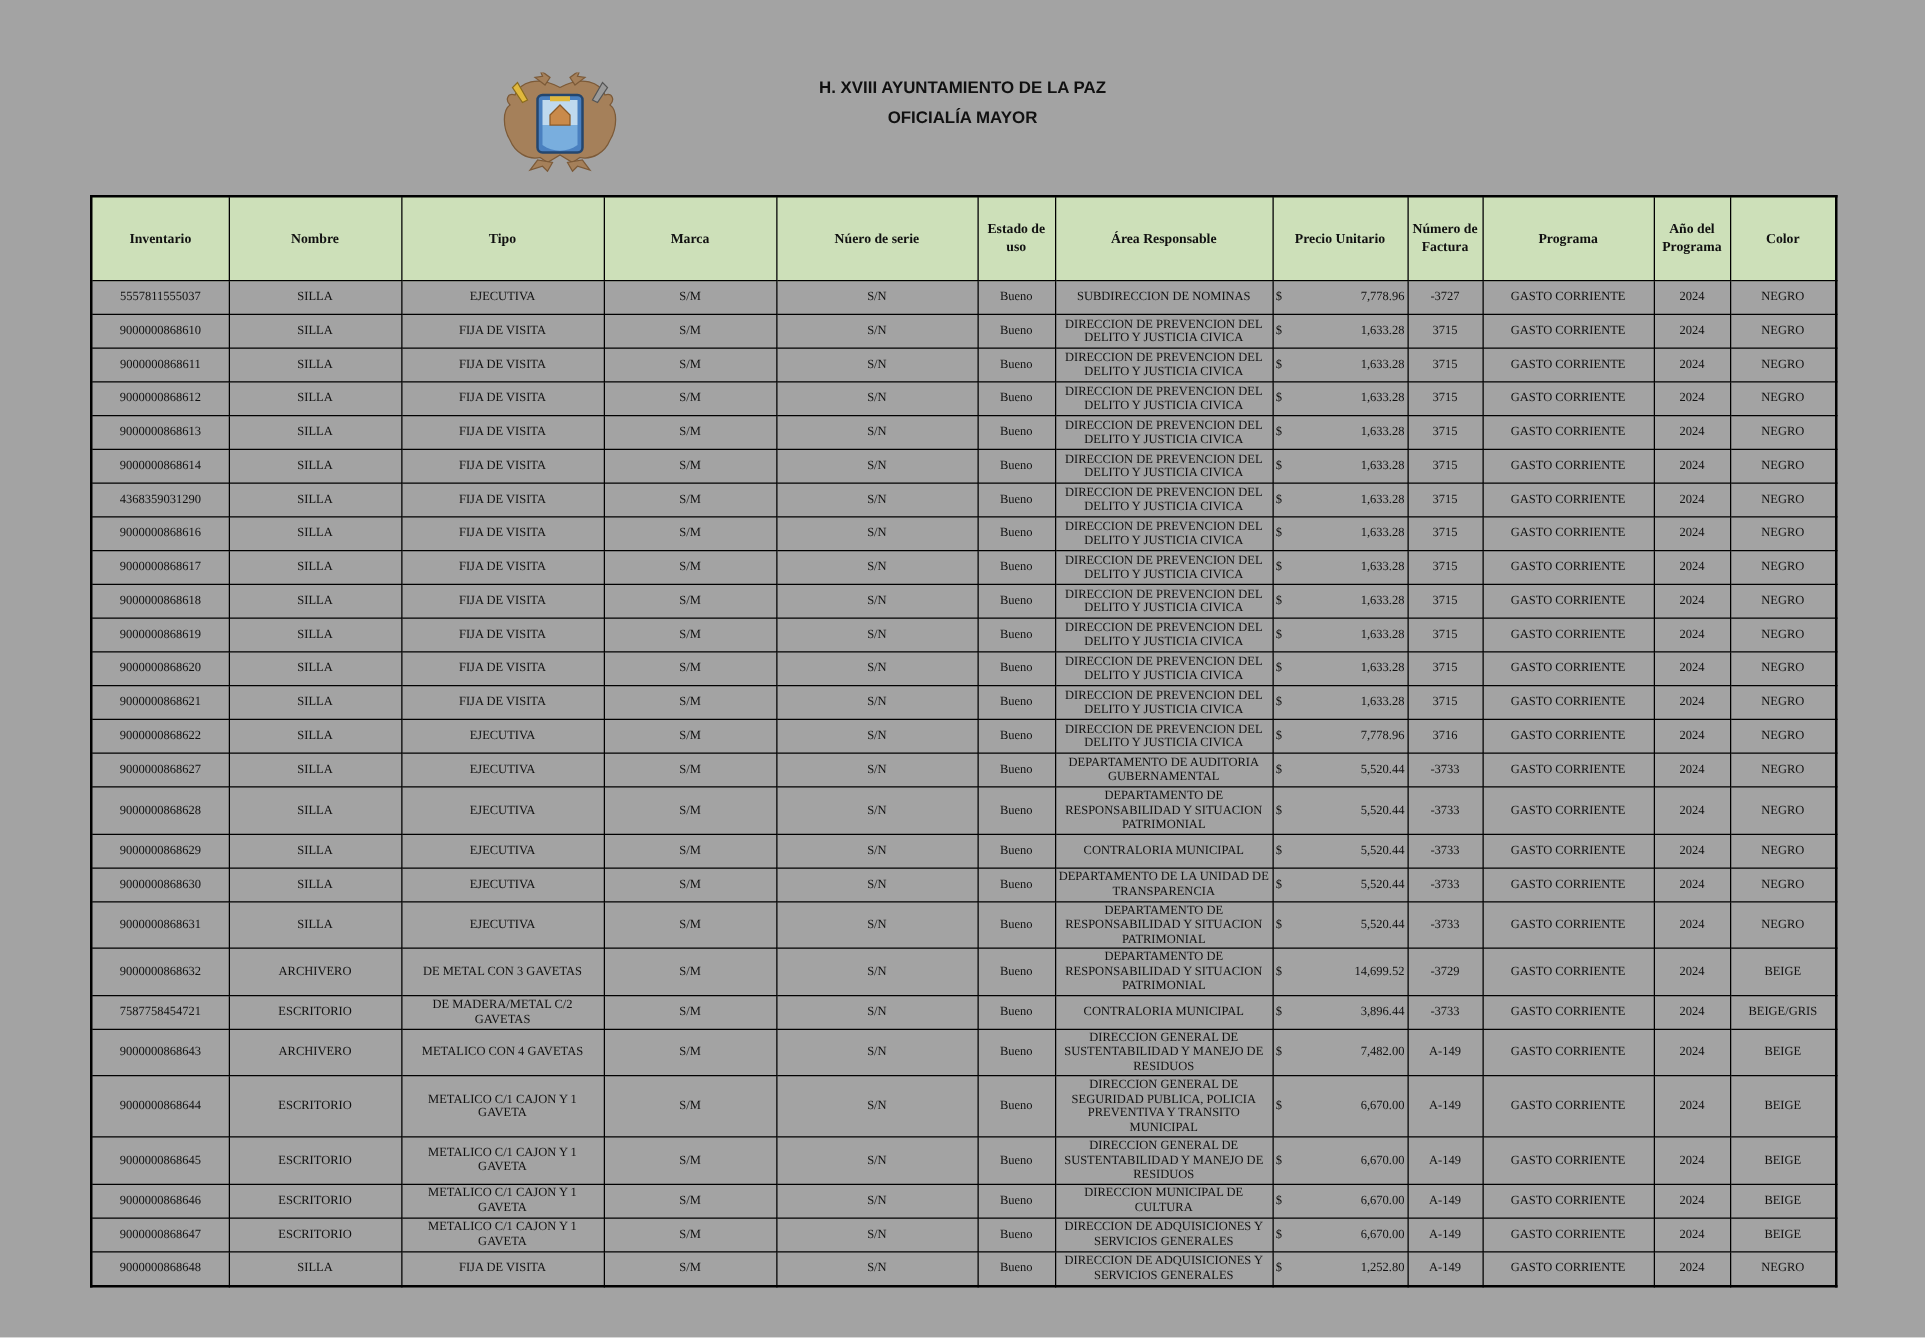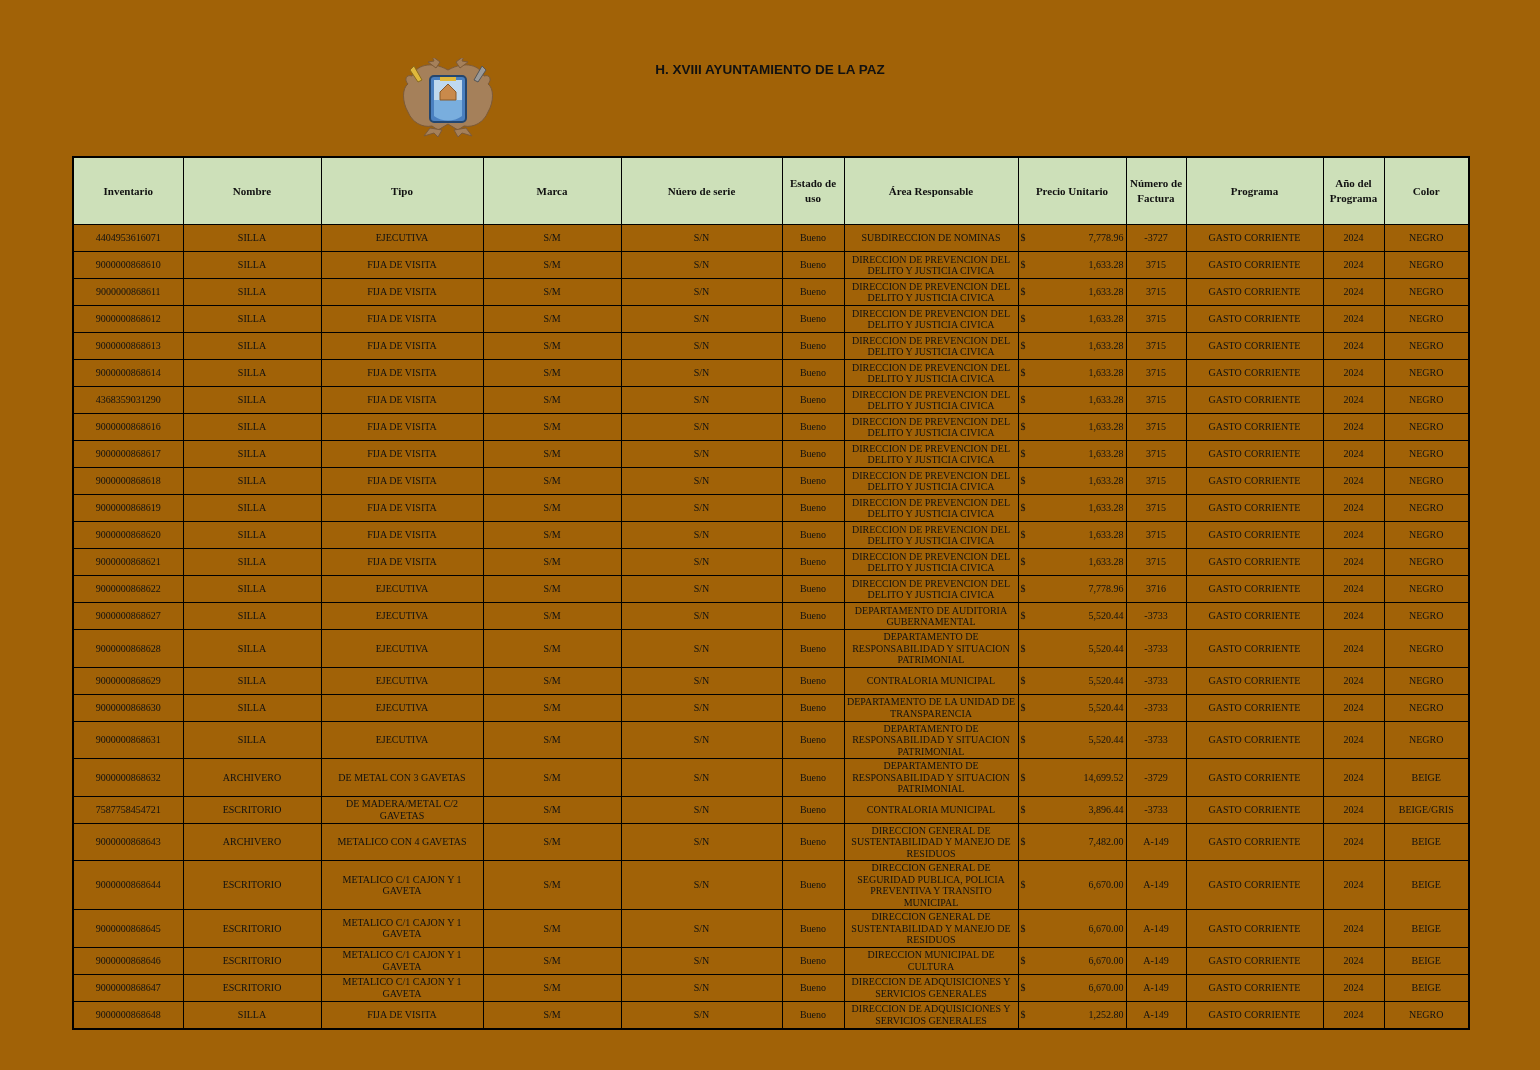--- a/index.html
+++ b/index.html
@@ -1,19 +1,19 @@
 <!DOCTYPE html>
 <html><head>
 <meta charset="utf-8">
 <style>
   html,body{margin:0;padding:0;background:#fff;}
   .page{
     position:relative;
     width:1540px;height:1070px;
-    background:#a16207;
+    background:#a3a3a3;
     font-family:"Liberation Serif", serif;
     overflow:hidden;
   }
   
   .doc-header{position:absolute;left:0;top:0;width:100%;height:148px;}
   .crest{position:absolute;left:400px;top:58px;width:96px;height:80px;}
   .titles{
     position:absolute;left:0;right:0;top:58px;
     text-align:center;
     font-family:"Liberation Sans", sans-serif;
@@ -76,20 +76,21 @@
         <rect x="30" y="18" width="36" height="46" rx="4" fill="#4a80c0" stroke="#24466e" stroke-width="2"></rect>
         <rect x="34" y="22" width="28" height="20" fill="#bfd9ee"></rect>
         <path d="M34 42 L62 42 L62 58 C54 64 42 64 34 58 Z" fill="#79aede"></path>
         <path d="M40 34 L48 26 L56 34 L56 42 L40 42 Z" fill="#c98a4b" stroke="#8a5a28" stroke-width="1"></path>
         <rect x="40" y="19" width="16" height="4" fill="#e0b83c"></rect>
       </svg>
     </div>
 
     <div class="titles">
       <div class="t-line">H. XVIII AYUNTAMIENTO DE LA PAZ</div>
+      <div class="t-line">OFICIALÍA MAYOR</div>
     </div>
 
   </div>
 
   <table class="inv">
     <colgroup>
       <col style="width:110px">
         <col style="width:138px">
         <col style="width:162px">
       <col style="width:138px">
@@ -113,21 +114,21 @@
           <th class="c-area">Área Responsable</th>
           <th class="c-precio">Precio Unitario</th>
           <th class="c-factura">Número de Factura</th>
           <th class="c-programa">Programa</th>
           <th class="c-anio">Año del Programa</th>
           <th class="c-color">Color</th>
         </tr>
     </thead>
     <tbody id="body-rows">
         <tr>
-          <td class="c-inventario">4404953616071</td>
+          <td class="c-inventario">5557811555037</td>
           <td class="c-nombre">SILLA</td>
           <td class="c-tipo">EJECUTIVA</td>
           <td class="c-marca">S/M</td>
           <td class="c-serie">S/N</td>
           <td class="c-estado">Bueno</td>
           <td class="c-area">SUBDIRECCION DE NOMINAS</td>
           <td class="c-precio">
             <div class="price-wrap">
               <span>$</span>
               <span>7,778.96</span>

